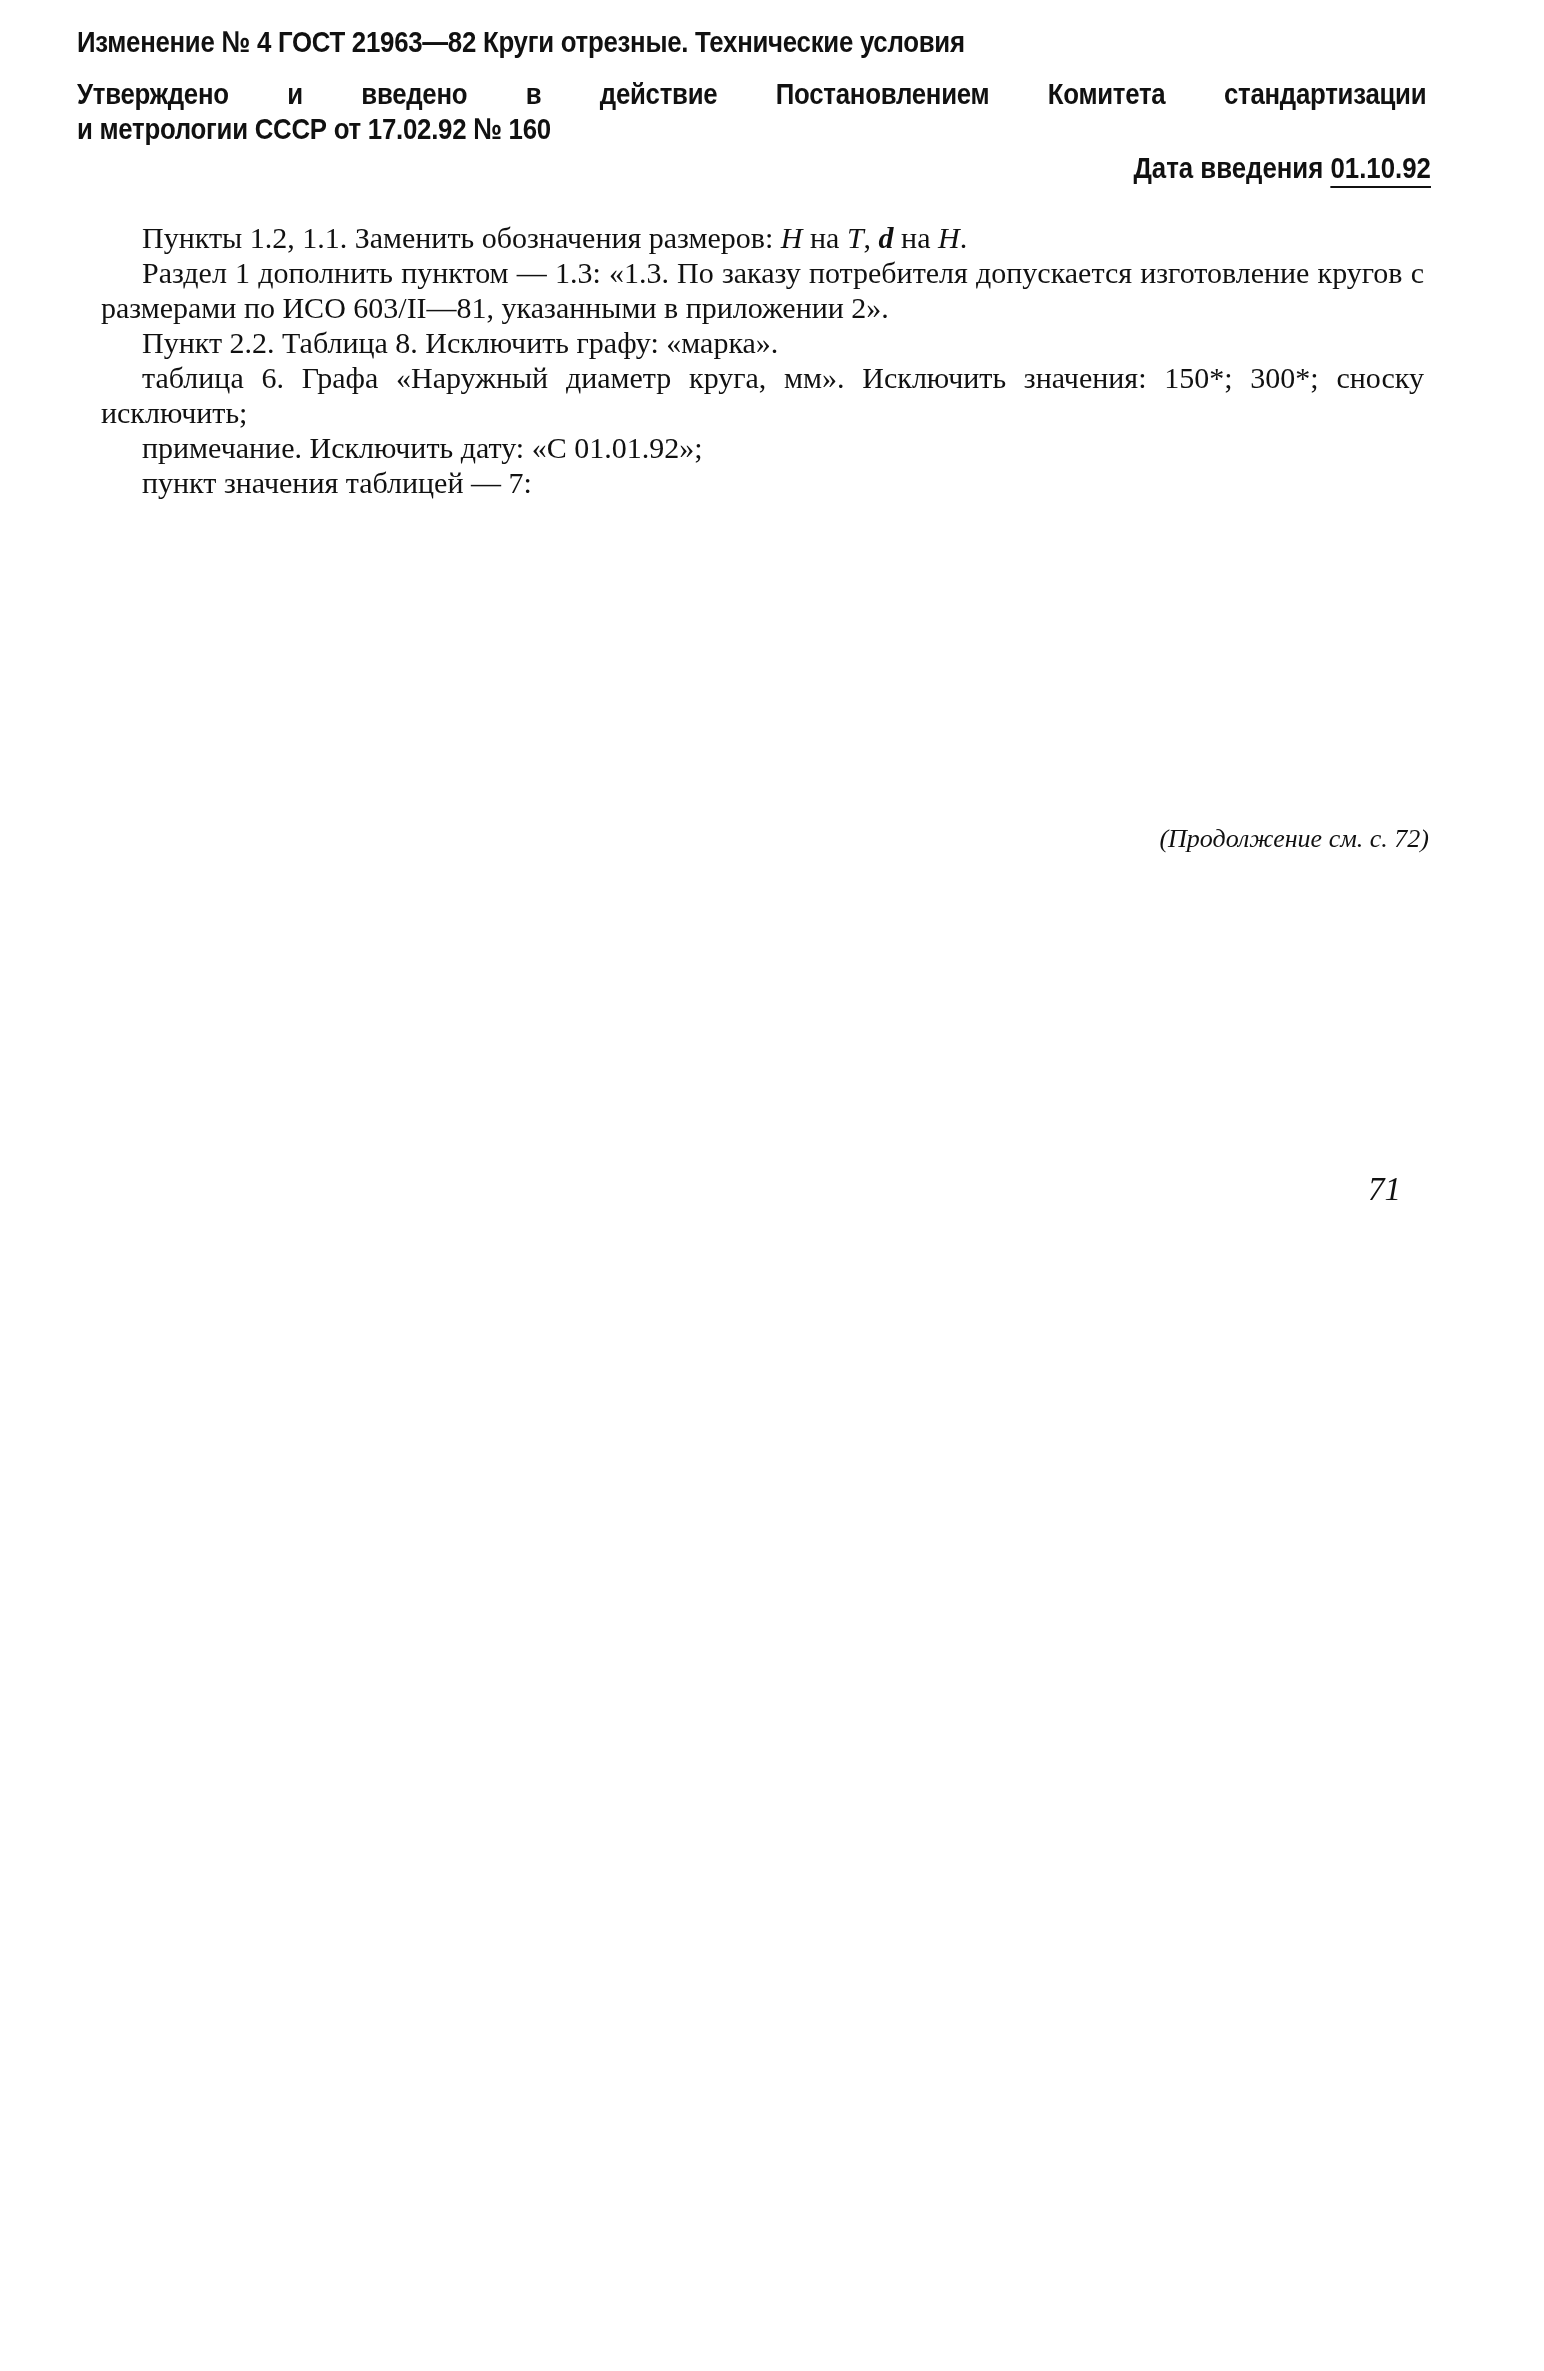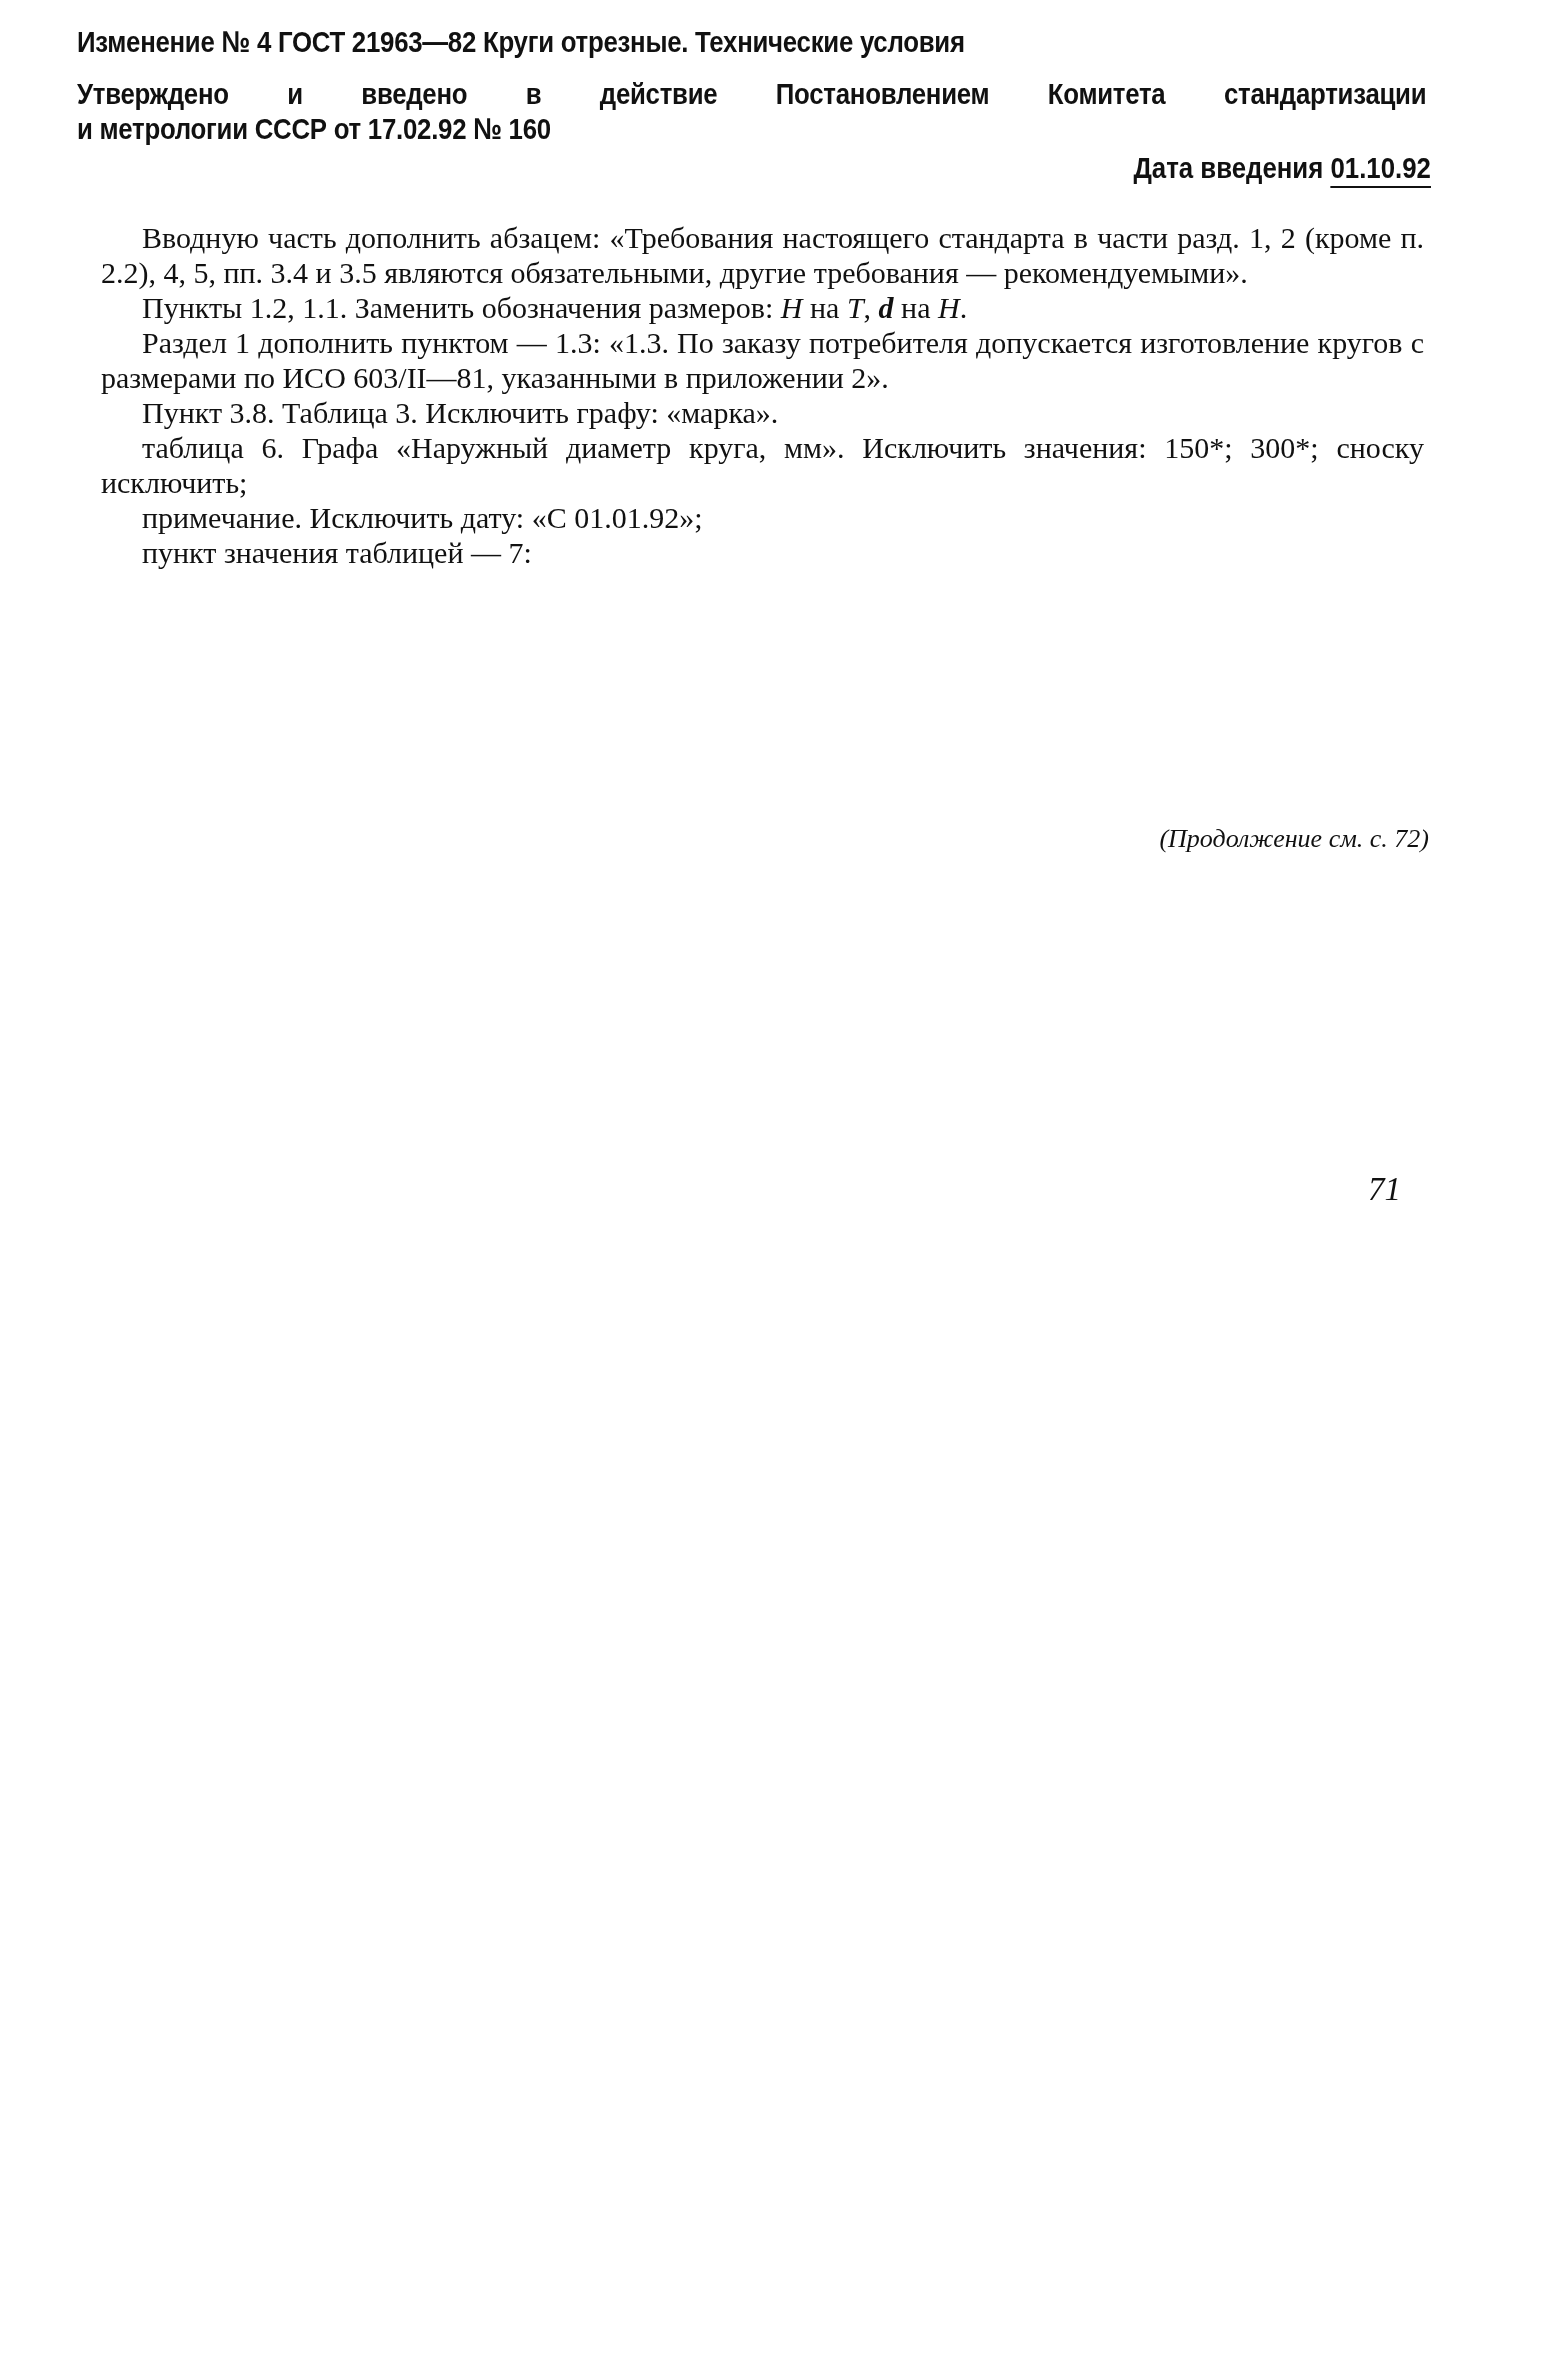--- a/index.html
+++ b/index.html
@@ -63,24 +63,23 @@
     <span>стандартизации</span>
   </div>
   <div class="hdr hdr-line3">и метрологии СССР от 17.02.92 № 160</div>
 
   <div class="date-line">
     <span>Дата введения</span>
     <span class="date-val">01.10.92</span>
   </div>
 
   <div class="body-text">
-    <p>Вводную часть дополнить абзацем: «Требования настоящего стандарта в части разд. 1, 2 (кроме п. 2.2), 4, 5, пп. 3.4 и 3.5 являются обязательными, другие требования — рекомендуемыми».</p>
     <p><span>Пункты 1.2, 1.1. Заменить обозначения размеров: </span><span class="ital">H</span><span> на </span><span class="ital">T</span><span>, </span><span class="ital bold">d</span><span> на </span><span class="ital">H</span><span>.</span></p>
     <p>Раздел 1 дополнить пунктом — 1.3: «1.3. По заказу потребителя допускается изготовление кругов с размерами по ИСО 603/II—81, указанными в приложении 2».</p>
-    <p>Пункт 3.8. Таблица 3. Исключить графу: «марка».</p>
+    <p>Пункт 2.2. Таблица 8. Исключить графу: «марка».</p>
     <p>таблица 6. Графа «Наружный диаметр круга, мм». Исключить значения: 150*; 300*; сноску исключить;</p>
     <p>примечание. Исключить дату: «С 01.01.92»;</p>
     <p class="last">пункт значения таблицей — 7:</p>
   </div>
 
   <div class="cont">(Продолжение см. с. 72)</div>
 
   <div class="pagenum">71</div>
 </div>
 

